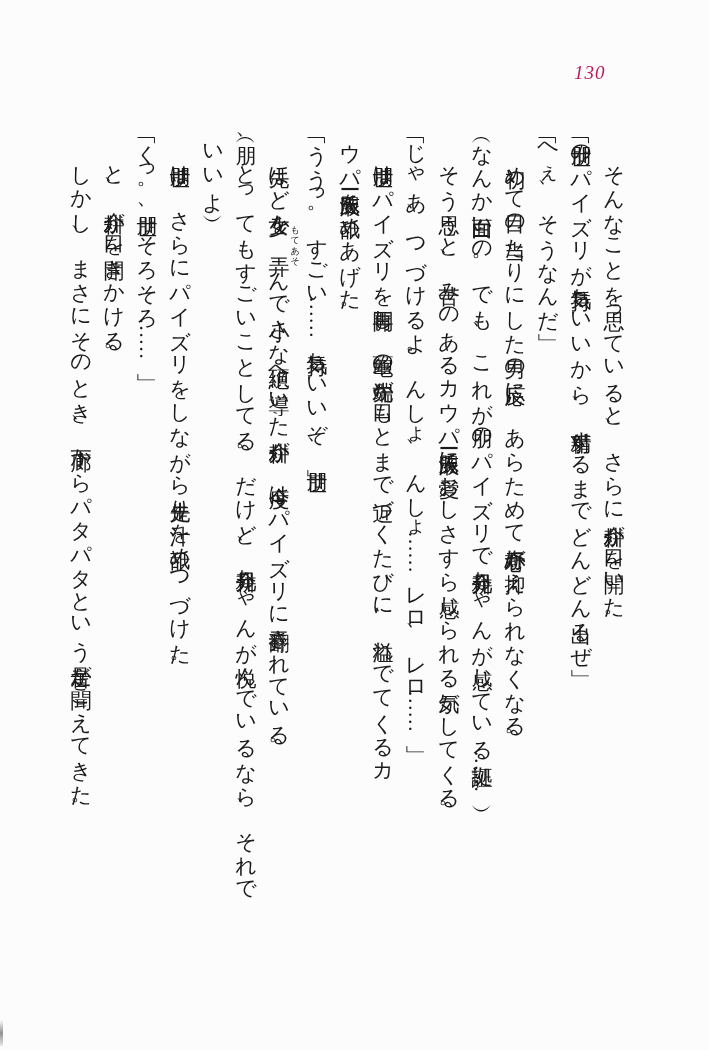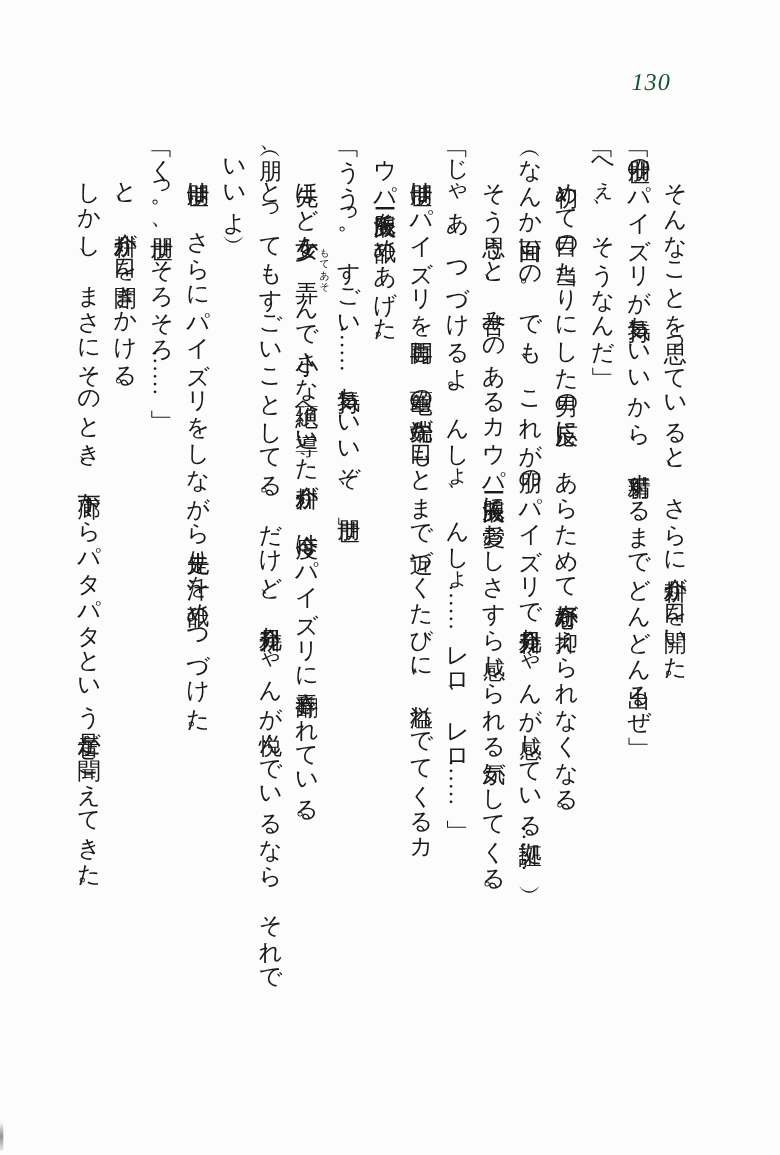--- a/index.html
+++ b/index.html
@@ -15,24 +15,24 @@
     width: 709px;
     height: 1050px;
     background: #fcfcfc;
     color: #1a1a1a;
     font-family: "Liberation Serif", "DejaVu Serif", serif;
   }
   .page-number {
     position: absolute;
     top: 62px;
     left: 574px;
-    font-size: 22px;
+    font-size: 19px;
     font-style: italic;
     letter-spacing: 1px;
-    color: #14532d;
+    color: #be185d;
   }
   .text-block {
     position: absolute;
     top: 130px;
     right: 79px;
     height: 832px;
     writing-mode: vertical-rl;
     text-orientation: mixed;
   }
   .text-block p {

